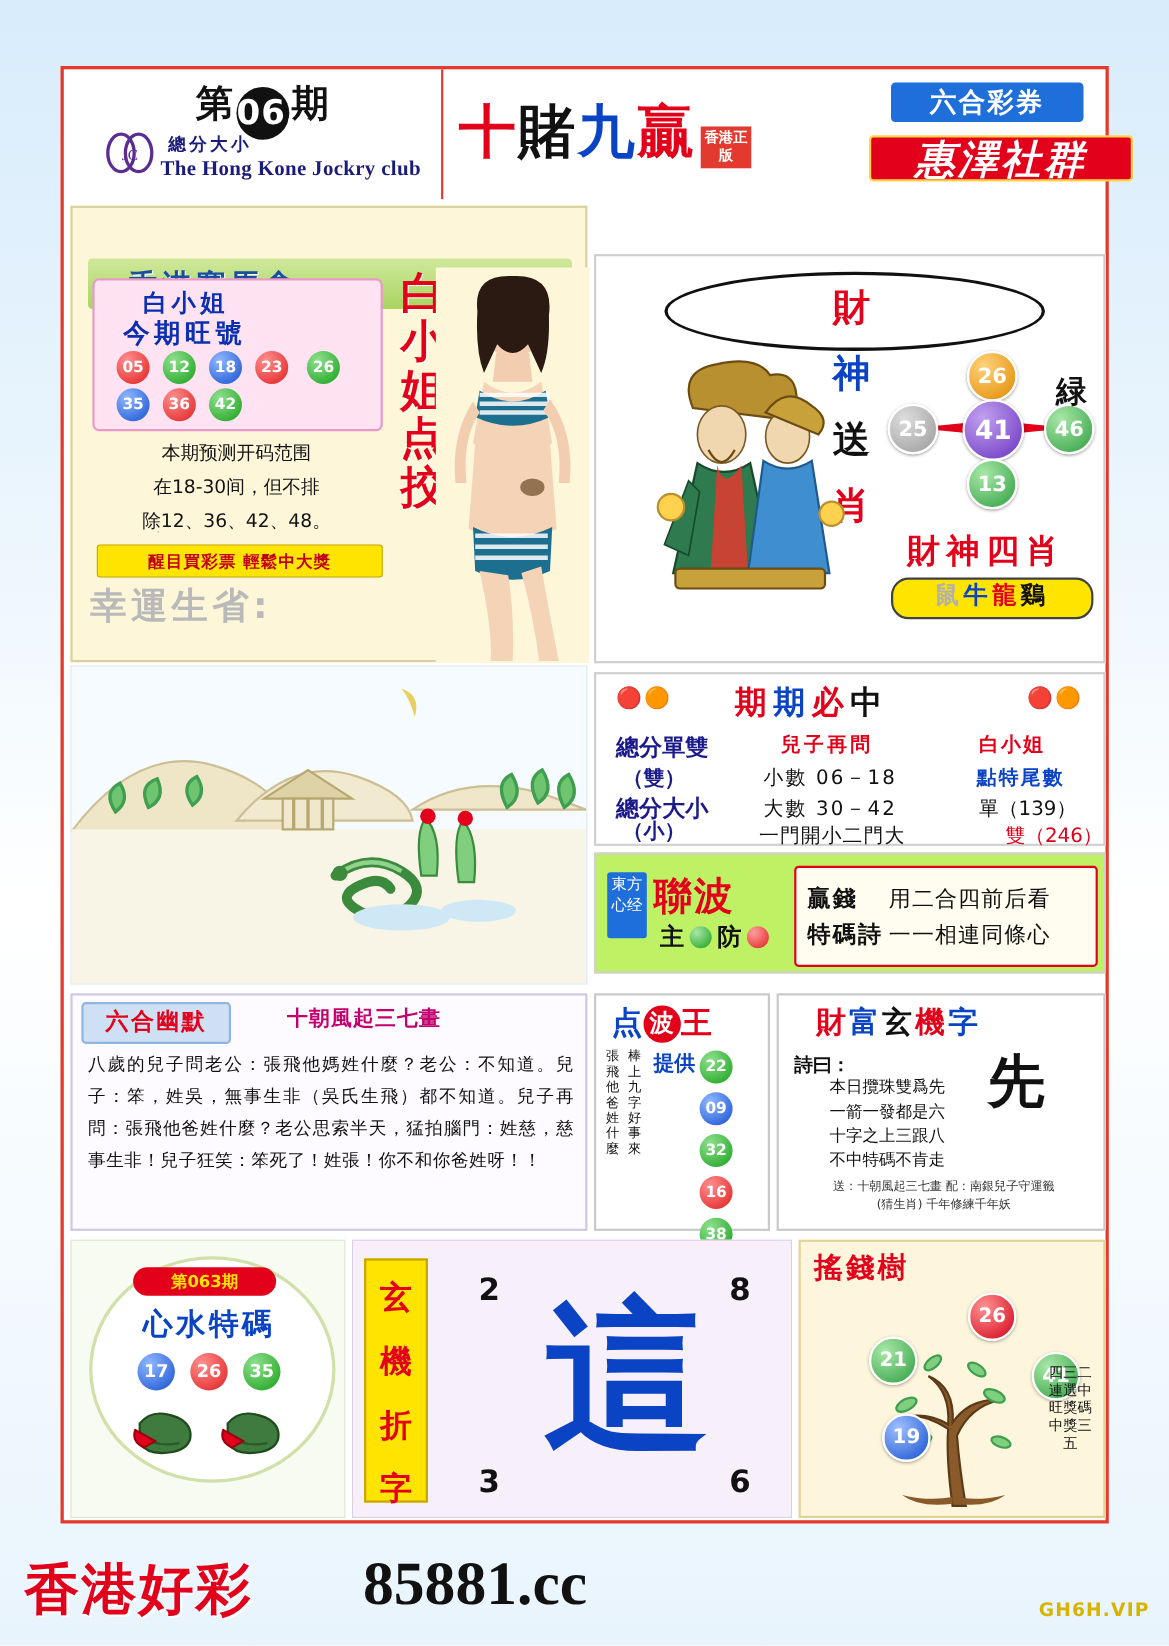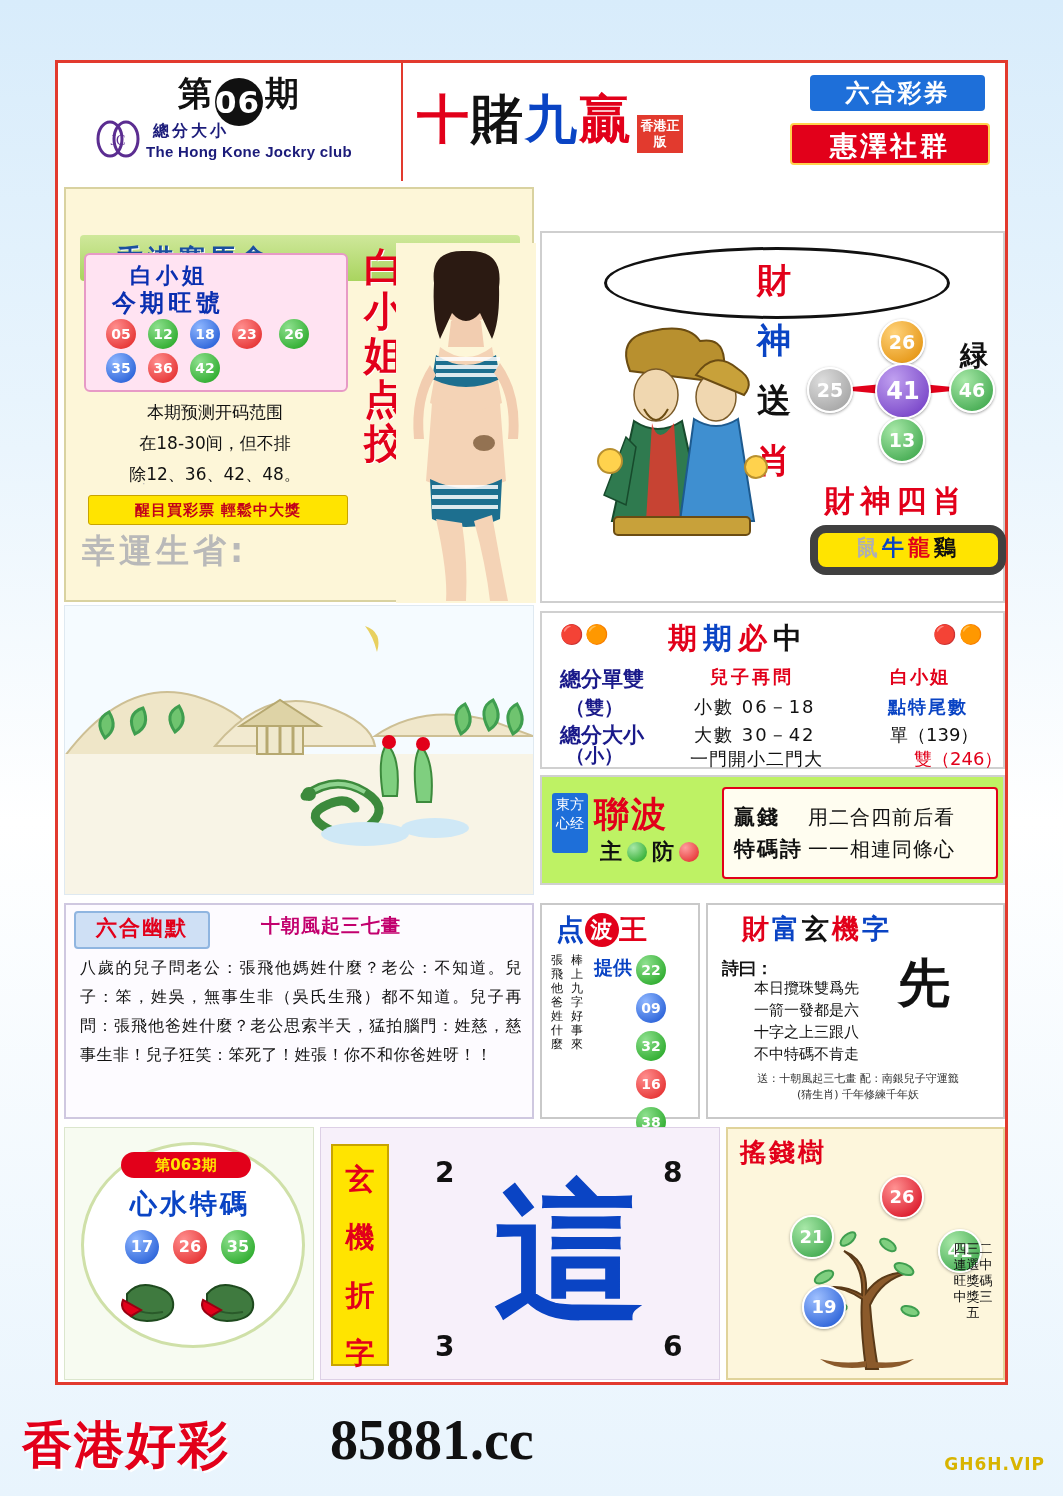--- a/index.html
+++ b/index.html
@@ -15,33 +15,33 @@
   }
 
   
   .header{position:relative;height:118px;width:100%;}
   .hdr-left{position:absolute;left:0;top:0;width:345px;height:118px;border-right:2px solid #e23a2e;box-sizing:border-box;}
   .issue{position:absolute;left:120px;top:8px;font-size:34px;font-weight:bold;color:#111;letter-spacing:1px;}
   .issue .num{display:inline-block;width:48px;height:48px;line-height:48px;border-radius:50%;background:#111;color:#fff;text-align:center;font-size:31px;margin:0 2px;vertical-align:-8px;}
   .jc-logo{position:absolute;left:38px;top:56px;width:46px;height:40px;}
   .jc-logo svg{display:block;}
   .jc-text-cn{position:absolute;left:95px;top:58px;font-size:16px;color:#1b1b7a;font-weight:bold;letter-spacing:3px;}
-  .jc-text-en{position:absolute;left:88px;top:80px;font-size:15px;color:#1b1b7a;font-family:Liberation Sans, sans-serif;font-weight:bold;letter-spacing:.3px;}
+  .jc-text-en{position:absolute;left:88px;top:80px;font-size:19px;color:#1b1b7a;font-family:Liberation Serif, serif;font-weight:bold;letter-spacing:.3px;}
 
   .hdr-mid{position:absolute;left:347px;top:0;width:330px;height:118px;}
   .slogan{position:absolute;left:12px;top:22px;font-size:52px;font-weight:bold;letter-spacing:2px;font-family:"DejaVu Sans",sans-serif;}
   .slogan .c1{color:#e2001a;}
   .slogan .c2{color:#111;}
   .slogan .c3{color:#0a44c4;}
   .slogan .c4{color:#e2001a;}
   .stamp{position:absolute;left:232px;top:52px;width:46px;height:38px;background:#e23a2e;color:#fff;font-size:13px;line-height:16px;text-align:center;padding-top:3px;box-sizing:border-box;font-weight:bold;}
 
   .hdr-right{position:absolute;left:680px;top:0;width:270px;height:118px;}
   .badge-blue{position:absolute;left:72px;top:12px;width:175px;height:36px;background:#1e6fd9;border-radius:4px;color:#fff;font-size:24px;font-weight:bold;text-align:center;line-height:36px;letter-spacing:2px;}
-  .badge-red{position:absolute;left:52px;top:60px;width:200px;height:42px;background:#e2001a;border-radius:4px;color:#fff;font-size:27px;font-weight:bold;text-align:center;line-height:42px;letter-spacing:3px;border:2px solid #ffd24d;box-sizing:border-box;}
+  .badge-red{position:absolute;left:52px;top:60px;width:240px;height:42px;background:#e2001a;border-radius:4px;color:#fff;font-size:36px;font-weight:bold;text-align:center;line-height:42px;letter-spacing:3px;border:2px solid #ffd24d;box-sizing:border-box;font-style:italic;}
 
   
   .body{position:relative;width:100%;height:1205px;}
 
   .panel{position:absolute;box-sizing:border-box;}
 
   
   #p-hkjc{left:6px;top:6px;width:470px;height:415px;background:#fdf6d8;border:2px solid #d9d2a0;}
   .hkjc-bar{position:absolute;left:14px;top:10px;width:440px;height:46px;background:linear-gradient(180deg,#cfe89b,#a9d45f);border-radius:4px;margin-top:36px;}
   .hkjc-bar .t{position:absolute;left:36px;top:6px;font-size:28px;font-weight:bold;color:#1a4fa0;letter-spacing:3px;text-shadow:1px 1px 0 #fff;}
@@ -63,21 +63,21 @@
   
   #p-god{left:482px;top:50px;width:465px;height:372px;background:#fff;border:2px solid #cfcfcf;}
   .god-oval{position:absolute;left:62px;top:14px;width:340px;height:66px;border:3px solid #111;border-radius:50%;background:#fff;}
   .god-oval span{display:block;text-align:center;line-height:60px;font-size:34px;font-weight:bold;letter-spacing:6px;}
   .go1{color:#e2001a;}.go2{color:#0a44c4;}.go3{color:#111;}.go4{color:#e2001a;}
   .godimg{position:absolute;left:28px;top:78px;width:220px;height:230px;}
   .star{position:absolute;left:265px;top:88px;width:190px;height:150px;}
   .sball{position:absolute;width:42px;height:42px;border-radius:50%;color:#fff;font-size:19px;font-weight:bold;text-align:center;line-height:42px;border:2px solid #fff;box-shadow:0 1px 3px rgba(0,0,0,.4);}
   .green-word{position:absolute;left:418px;top:104px;font-size:28px;font-weight:bold;color:#111;}
   .god4{position:absolute;left:252px;top:248px;width:205px;text-align:center;font-size:30px;font-weight:bold;color:#e2001a;letter-spacing:6px;}
-  .god-zodiac{position:absolute;left:268px;top:292px;width:180px;height:34px;background:#ffe400;border:8px solid #404040;border-radius:16px;text-align:center;line-height:30px;font-size:22px;font-weight:bold;letter-spacing:4px;}
+  .god-zodiac{position:absolute;left:268px;top:292px;width:180px;height:34px;background:#ffe400;border:2px solid #404040;border-radius:16px;text-align:center;line-height:30px;font-size:22px;font-weight:bold;letter-spacing:4px;}
   .gz1{color:#b0b0b0;}.gz2{color:#0a44c4;}.gz3{color:#e2001a;}.gz4{color:#111;}
 
   
   #p-scene{left:6px;top:424px;width:470px;height:290px;background:#f3f9fd;border:1px solid #dfe9f1;overflow:hidden;}
 
   
   #p-must{left:482px;top:430px;width:465px;height:158px;background:#fff;border:2px solid #d0d0d0;}
   .must-title{position:absolute;left:126px;top:6px;font-size:29px;font-weight:bold;letter-spacing:6px;}
   .mt1{color:#e2001a;}.mt2{color:#0a44c4;}.mt3{color:#e2001a;}.mt4{color:#111;}
   .dots{position:absolute;top:10px;font-size:19px;letter-spacing:2px;}

